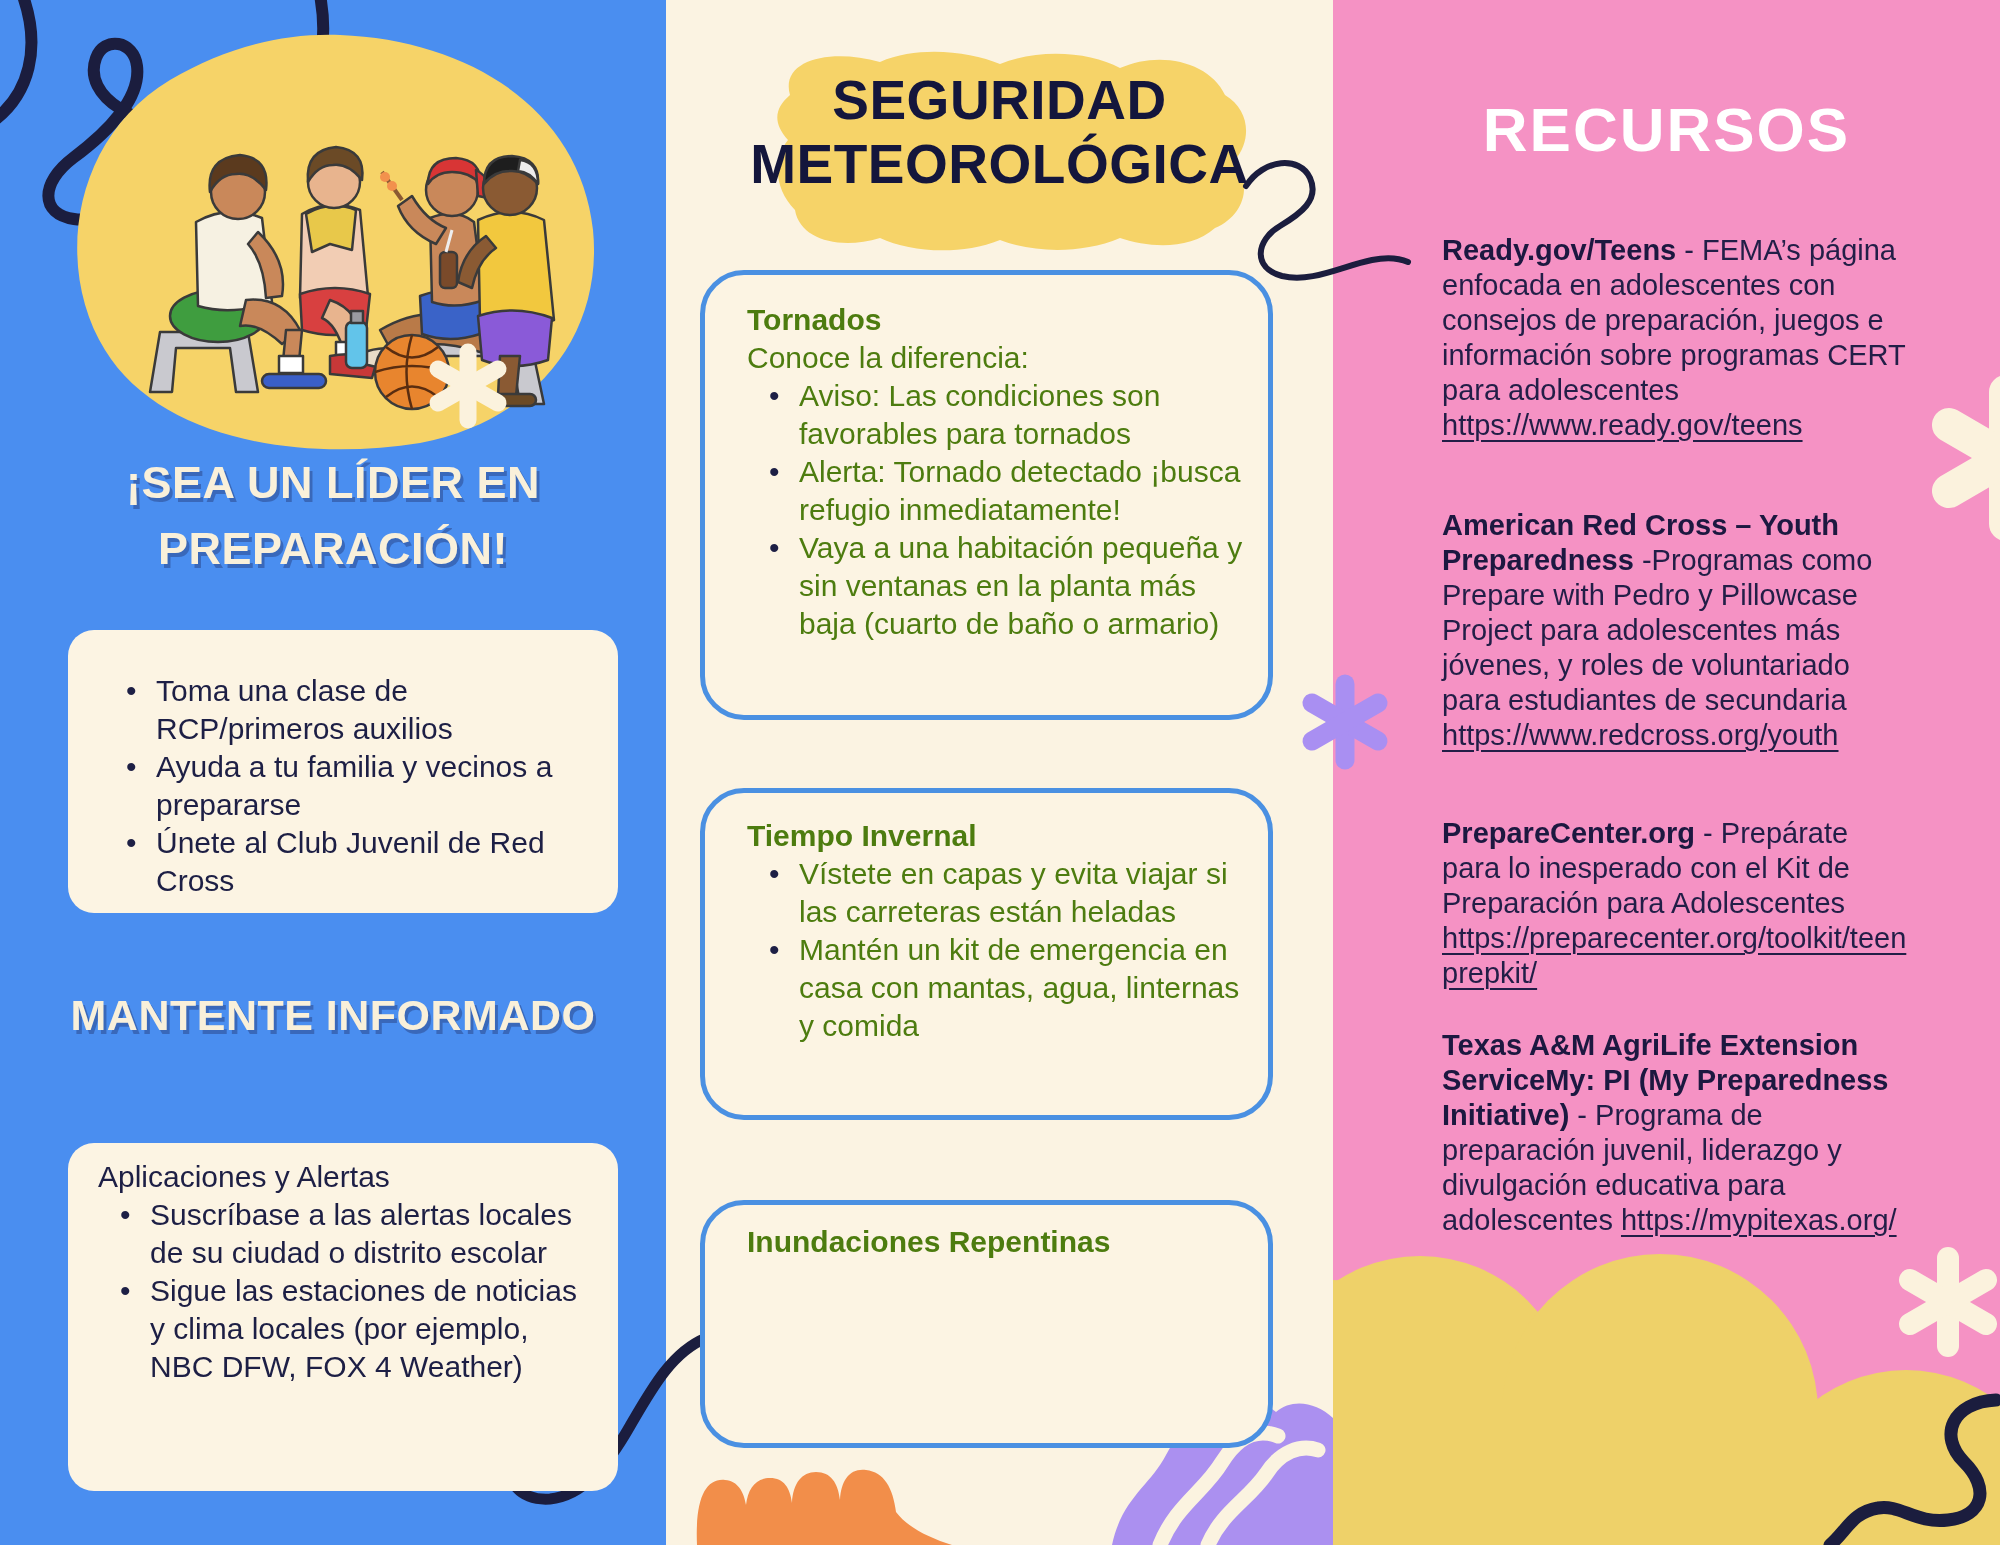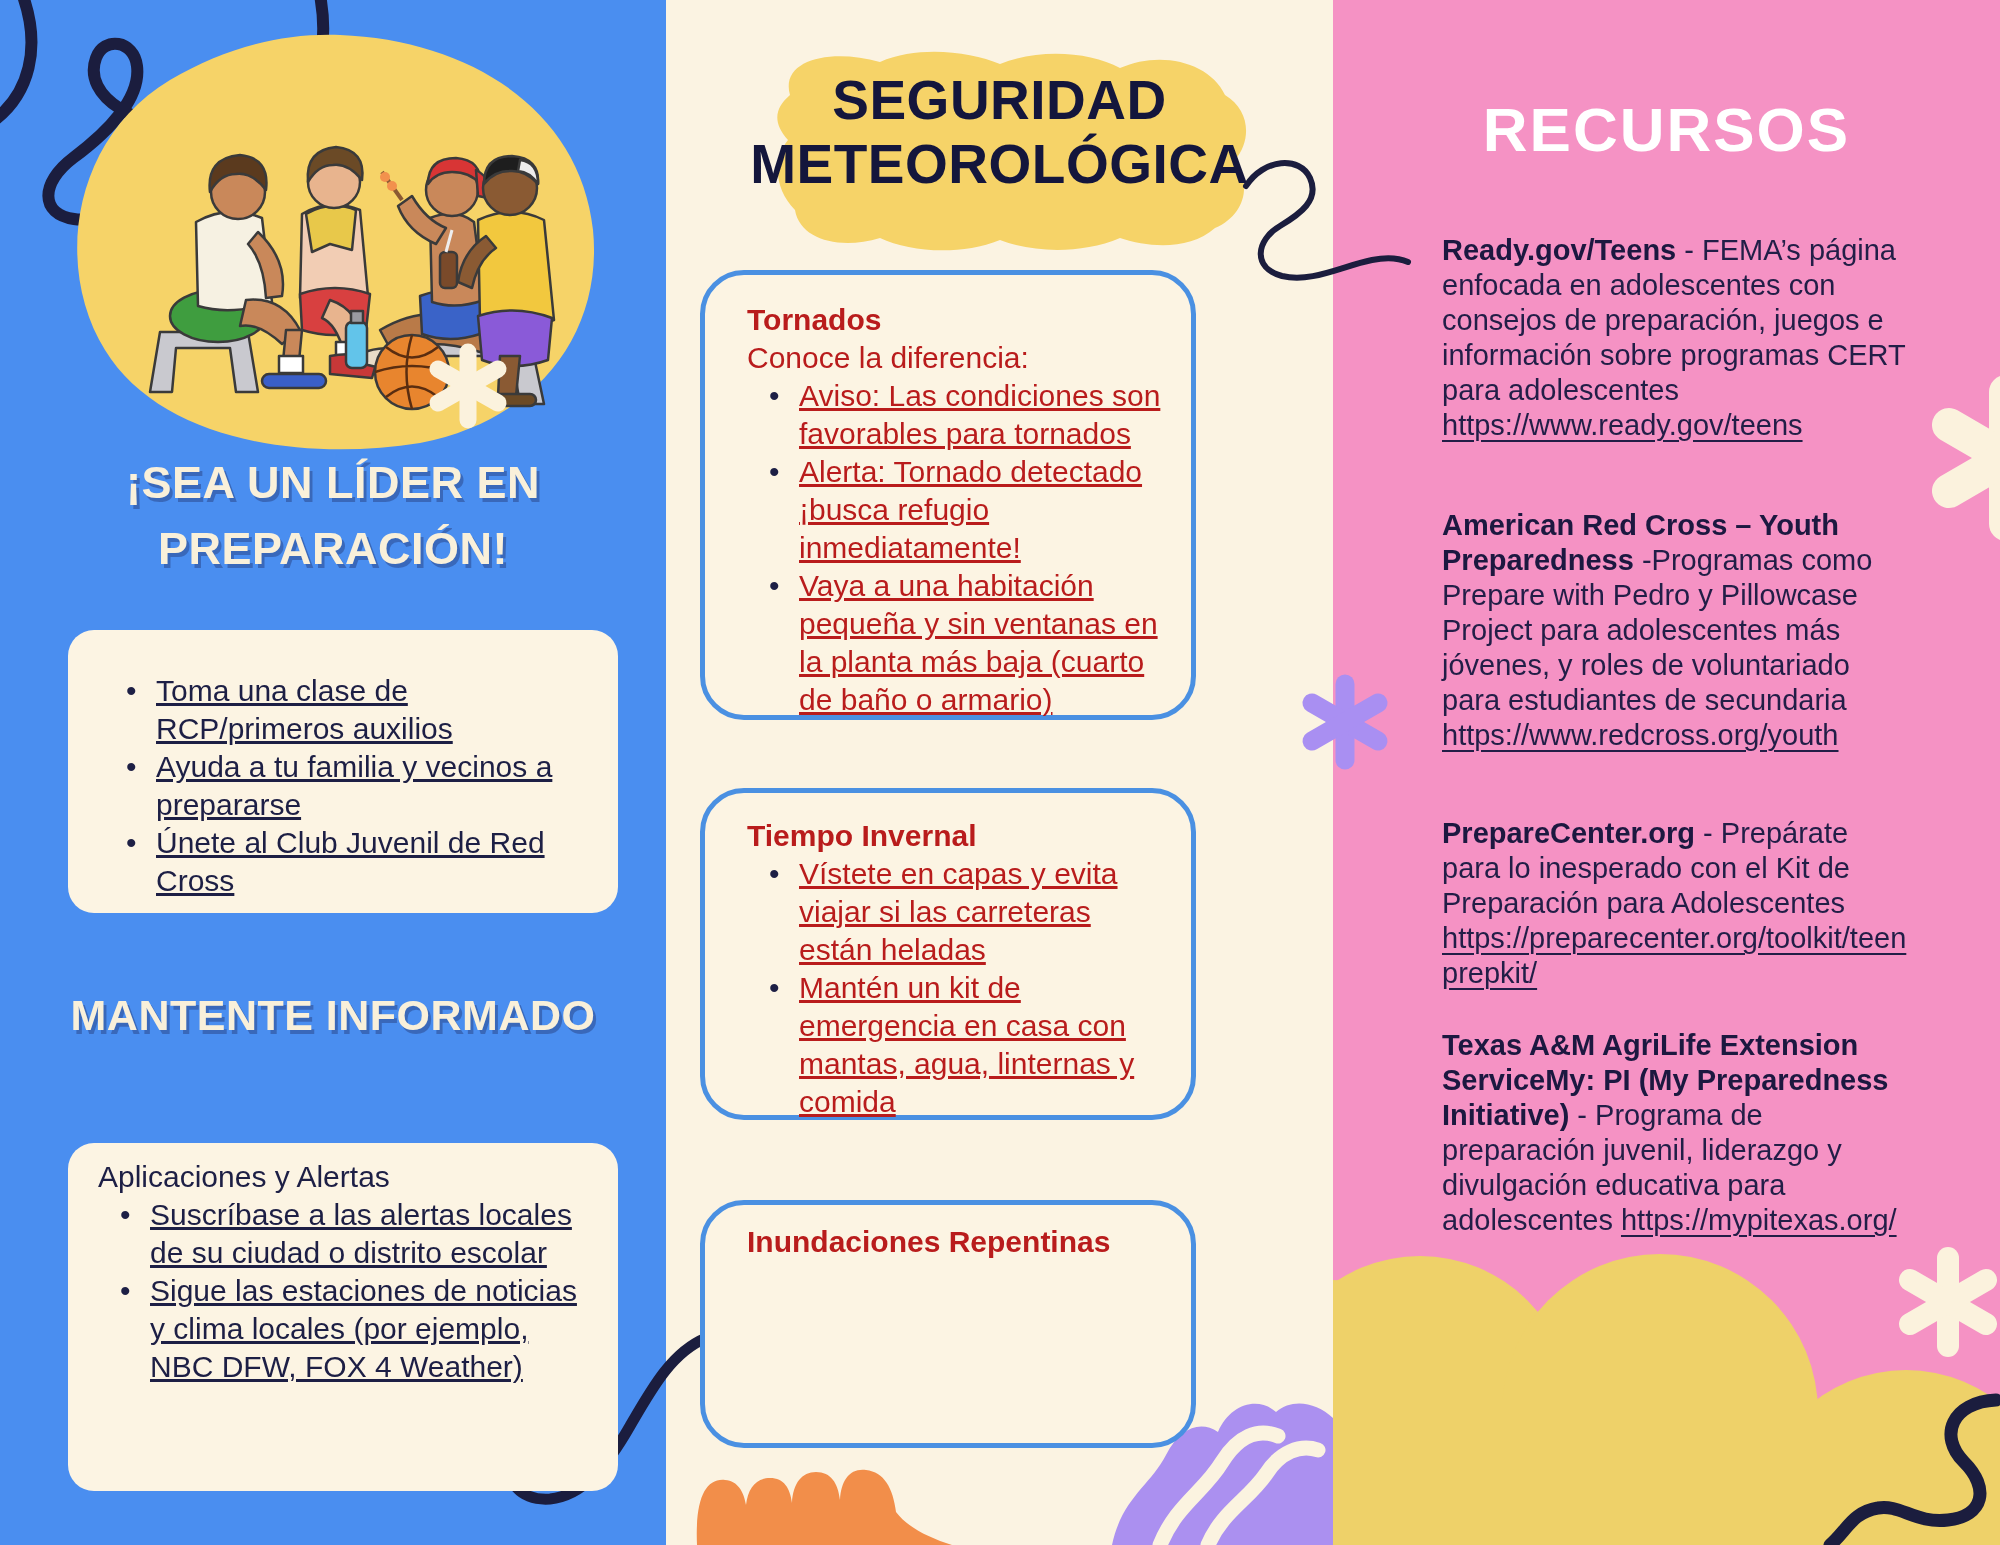--- a/index.html
+++ b/index.html
@@ -18,32 +18,32 @@
   .left-title{left:0;top:450px;width:666px;text-align:center;font-weight:700;
               font-size:45px;line-height:66px;color:#f9f0da;letter-spacing:.5px;
               text-shadow:3px 4px 0 rgba(25,35,85,.35);}
   .informed-title{left:0;top:985px;width:666px;text-align:center;font-weight:700;
               font-size:43px;line-height:60px;color:#f9f0da;letter-spacing:.5px;
               text-shadow:3px 4px 0 rgba(25,35,85,.35);}
   .cream-box{position:absolute;background:#fcf4e3;border-radius:26px;box-sizing:border-box;
              font-size:30px;line-height:38px;color:#1d1f45;}
   .box-leader{left:68px;top:630px;width:550px;height:283px;padding:42px 26px 0 36px;}
   .box-apps{left:68px;top:1143px;width:550px;height:348px;padding:15px 22px 0 30px;}
-  ul.blist{margin:0;padding:0 0 0 52px;list-style:none;text-decoration:underline;}
+  ul.blist{margin:0;padding:0 0 0 52px;list-style:none;}
   ul.blist li{position:relative;}
   ul.blist li::before{content:"\2022";position:absolute;left:-30px;top:0;
                       font-size:30px;color:#1d1f45;}
   .apps-head{margin:0;}
 
   
   .mid-title{left:666px;top:68px;width:667px;text-align:center;font-weight:700;
              font-size:55px;line-height:64px;color:#14163c;letter-spacing:.5px;}
-  .wbox{position:absolute;left:700px;width:496px;background:#fcf4e3;
+  .wbox{position:absolute;left:700px;width:573px;background:#fcf4e3;
         border:5px solid #4a90e2;border-radius:44px;box-sizing:border-box;
-        font-size:30px;line-height:38px;color:#b91c1c;}
+        font-size:30px;line-height:38px;color:#4d7c0f;}
   .wbox-tornado{top:270px;height:450px;padding:26px 24px 0 42px;}
   .wbox-winter{top:788px;height:332px;padding:24px 24px 0 42px;}
   .wbox-flood{top:1200px;height:248px;padding:18px 24px 0 42px;}
   .wbox .btitle{font-weight:700;}
 
   
   .right-title{left:1333px;top:90px;width:667px;text-align:center;font-weight:700;
                font-size:62px;line-height:80px;color:#ffffff;letter-spacing:2px;}
   .res{position:absolute;left:1442px;width:468px;font-size:29px;line-height:35px;color:#221e47;}
   .res b{font-weight:700;color:#1c1840;}

